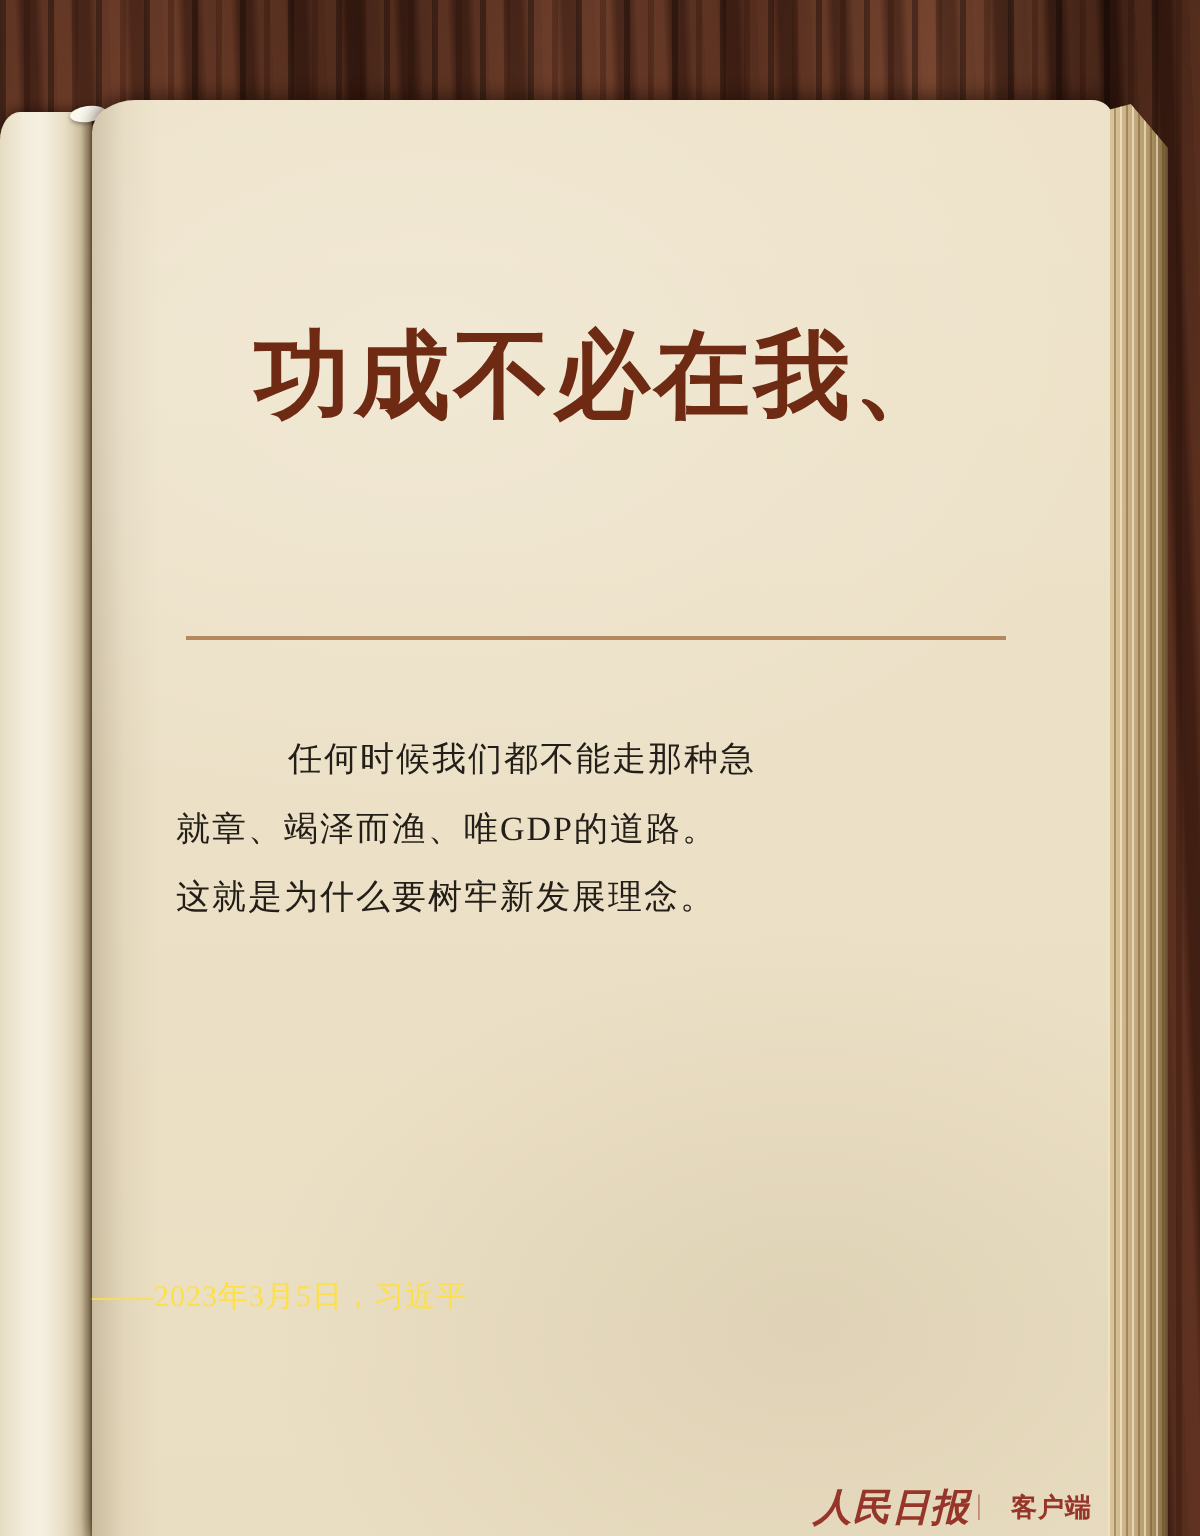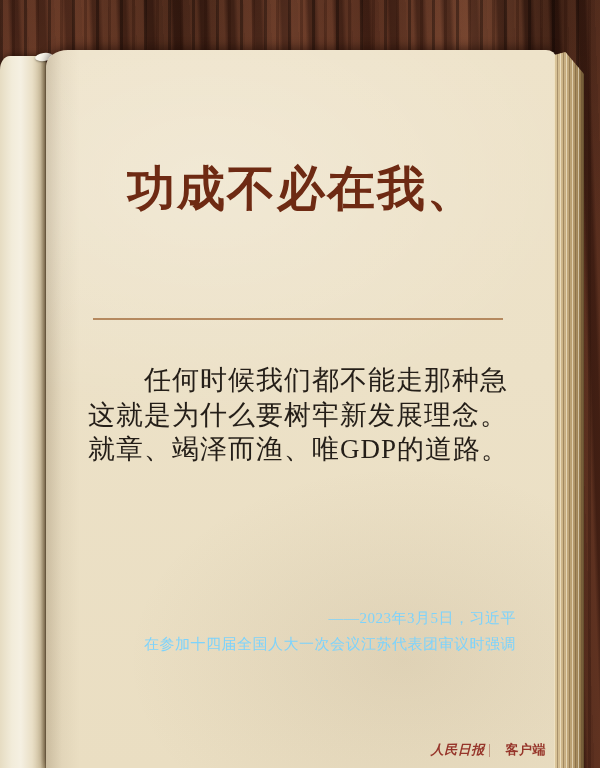--- a/index.html
+++ b/index.html
@@ -64,39 +64,39 @@
     position:absolute; left:46px; top:157px; width:512px; margin:0;
     text-align:center; font-size:48px; line-height:64px; font-weight:bold;
     letter-spacing:2px; color:#6e2a13; white-space:nowrap;
   }
   .divider {
     position:absolute; left:93px; top:318px; width:410px; height:2px;
     background:#b5895f;
   }
   .quote-body {
     position:absolute; left:88px; top:363px; width:440px;
-    font-size:27px; line-height:34.5px; letter-spacing:1px;
+    font-size:17px; line-height:34.5px; letter-spacing:1px;
     color:#241e18; font-style:normal;font-family:Liberation Serif, serif;
   }
   .quote-body .line { white-space:nowrap; }
   .quote-body .indent { padding-left:56px; }
 
   .attribution {
-    position:absolute; left:46px; top:605px; width:470px;
-    text-align:right; font-size:15px; line-height:26px;
-    letter-spacing:0.5px; color:#7dd3fc;
+    position:absolute; left:46px; top:636px; width:470px;
+    font-size:15px; line-height:26px;
+    letter-spacing:0.5px; color:#fde047;
   }
   .attribution div { white-space:nowrap; }
 
   .logo {
     position:absolute; top:741px; right:54px;
     display:flex; align-items:center; gap:3px;
     color:#96352a; white-space:nowrap;
   }
-  .logo .brand  { font-size:13px; font-weight:bold; font-style:italic; letter-spacing:0.5px;margin-left:37px; }
+  .logo .brand  { font-size:19px; font-weight:bold; font-style:italic; letter-spacing:0.5px;margin-left:37px; }
   .logo .bar    { font-size:14px; transform:scaleX(0.6); }
   .logo .suffix { font-size:13px; font-weight:bold; letter-spacing:0.5px;
                   font-family:"Liberation Sans", sans-serif;margin-left:12px; }
 </style>
 </head>
 <body>
 
 <div class="scene">
 
   <div class="wood"></div>
@@ -109,27 +109,26 @@
   </div>
 
   <h1 class="title">
     <div>功成不必在我、</div>
   </h1>
 
   <div class="divider"></div>
 
   <div class="quote-body">
     <div class="line indent">任何时候我们都不能走那种急</div>
+    <div class="line">就章、竭泽而渔、唯GDP的道路。</div>
     <div class="line">这就是为什么要树牢新发展理念。</div>
-    <div class="line">就章、竭泽而渔、唯GDP的道路。</div>
   </div>
 
   <div class="attribution">
     <div>——2023年3月5日，习近平</div>
-    <div>在参加十四届全国人大一次会议江苏代表团审议时强调</div>
   </div>
 
   <div class="logo">
     <span class="brand">人民日报</span>
     <span class="bar">|</span>
     <span class="suffix">客户端</span>
   </div>
 
 </div>
 

